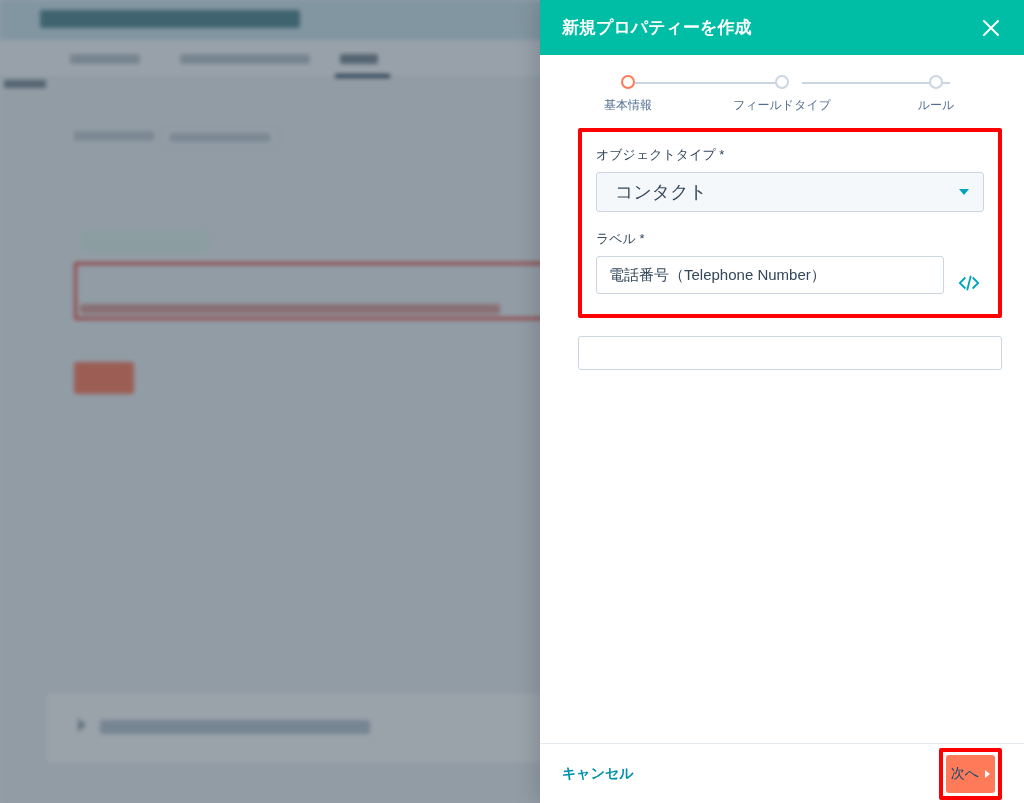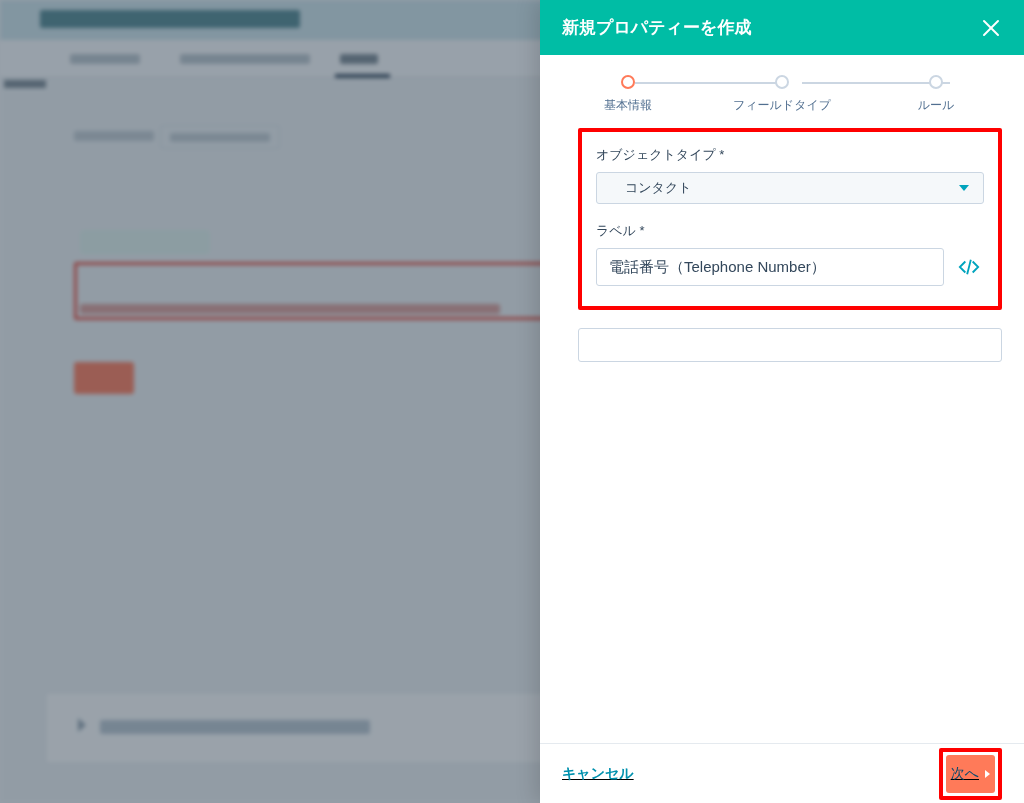--- a/index.html
+++ b/index.html
@@ -76,50 +76,49 @@
   .line2{ left:262px; width:148px;}
 
   .panel-body{ flex:1; overflow-y:auto; padding:6px 22px 10px 22px;margin-left:16px; }
   .red-outline{
     border:4px solid #ff0000; padding:14px 14px 16px 14px; border-radius:2px;
   }
   .field-block{ margin-bottom:18px; }
   .field-block:last-child{ margin-bottom:4px; }
   .fld-label{ font-size:13px; color:#33475b; margin-bottom:8px; display:block;}
   .select{
-    position:relative; width:100%; height:32px;
+    position:relative; width:100%; height:40px;
     background:#f5f8fa; border:1px solid #cbd6e2; border-radius:3px;
-    display:flex; align-items:center; padding:0 28px; color:#33475b; font-size:13px;
+    display:flex; align-items:center; padding:0 18px; color:#33475b; font-size:18px;
     cursor:pointer;
   }
   .select .caret{
     position:absolute; right:14px; top:50%; transform:translateY(-50%);
     width:0;height:0;border-left:5px solid transparent;border-right:5px solid transparent;border-top:6px solid #00a4bd;
   }
-  .label-row{ display:flex; align-items:center; gap:10px;}
+  .label-row{ display:flex; align-items:flex-end; gap:10px;}
   .text-input{
     flex:1; height:38px; border:1px solid #cbd6e2; border-radius:3px;
     padding:0 12px; font-size:15px; color:#33475b; background:#fff;
   }
   .code-btn{
     width:30px; display:flex; align-items:center; justify-content:center;
     cursor:pointer;
   }
   .code-btn svg{ stroke:#00a4bd; fill:none; stroke-width:2;}
   .desc-block{ margin-top:18px;}
   .textarea{
     width:100%; height:34px; border:1px solid #cbd6e2; border-radius:3px; background:#fff;
     padding:6px 10px; font-size:14px; color:#33475b; resize:none;
   }
 
   .panel-footer{
     height:60px; border-top:1px solid #e5eaef;
     display:flex; align-items:center; justify-content:space-between;
     padding:0 22px;
-    text-decoration:underline;
   }
   .cancel-link{ color:#0091ae; font-size:14px; font-weight:600; cursor:pointer;}
   .next-wrap{ border:4px solid #ff0000; padding:3px; border-radius:2px;}
   .next-btn{
     background:#ff7a59; color:#0c4a6e; border:none;
     height:38px; padding:0 5px; font-size:14px;
     display:flex; align-items:center; gap:6px; cursor:pointer; border-radius:3px;
   }
   .next-btn .chev{ width:0;height:0;border-top:4px solid transparent;border-bottom:4px solid transparent;border-left:5px solid #fff;}
 </style>

